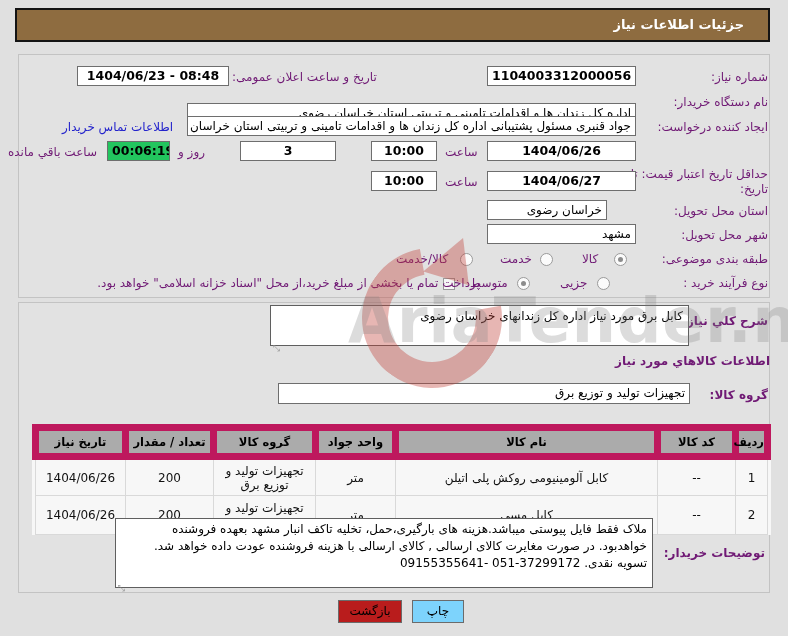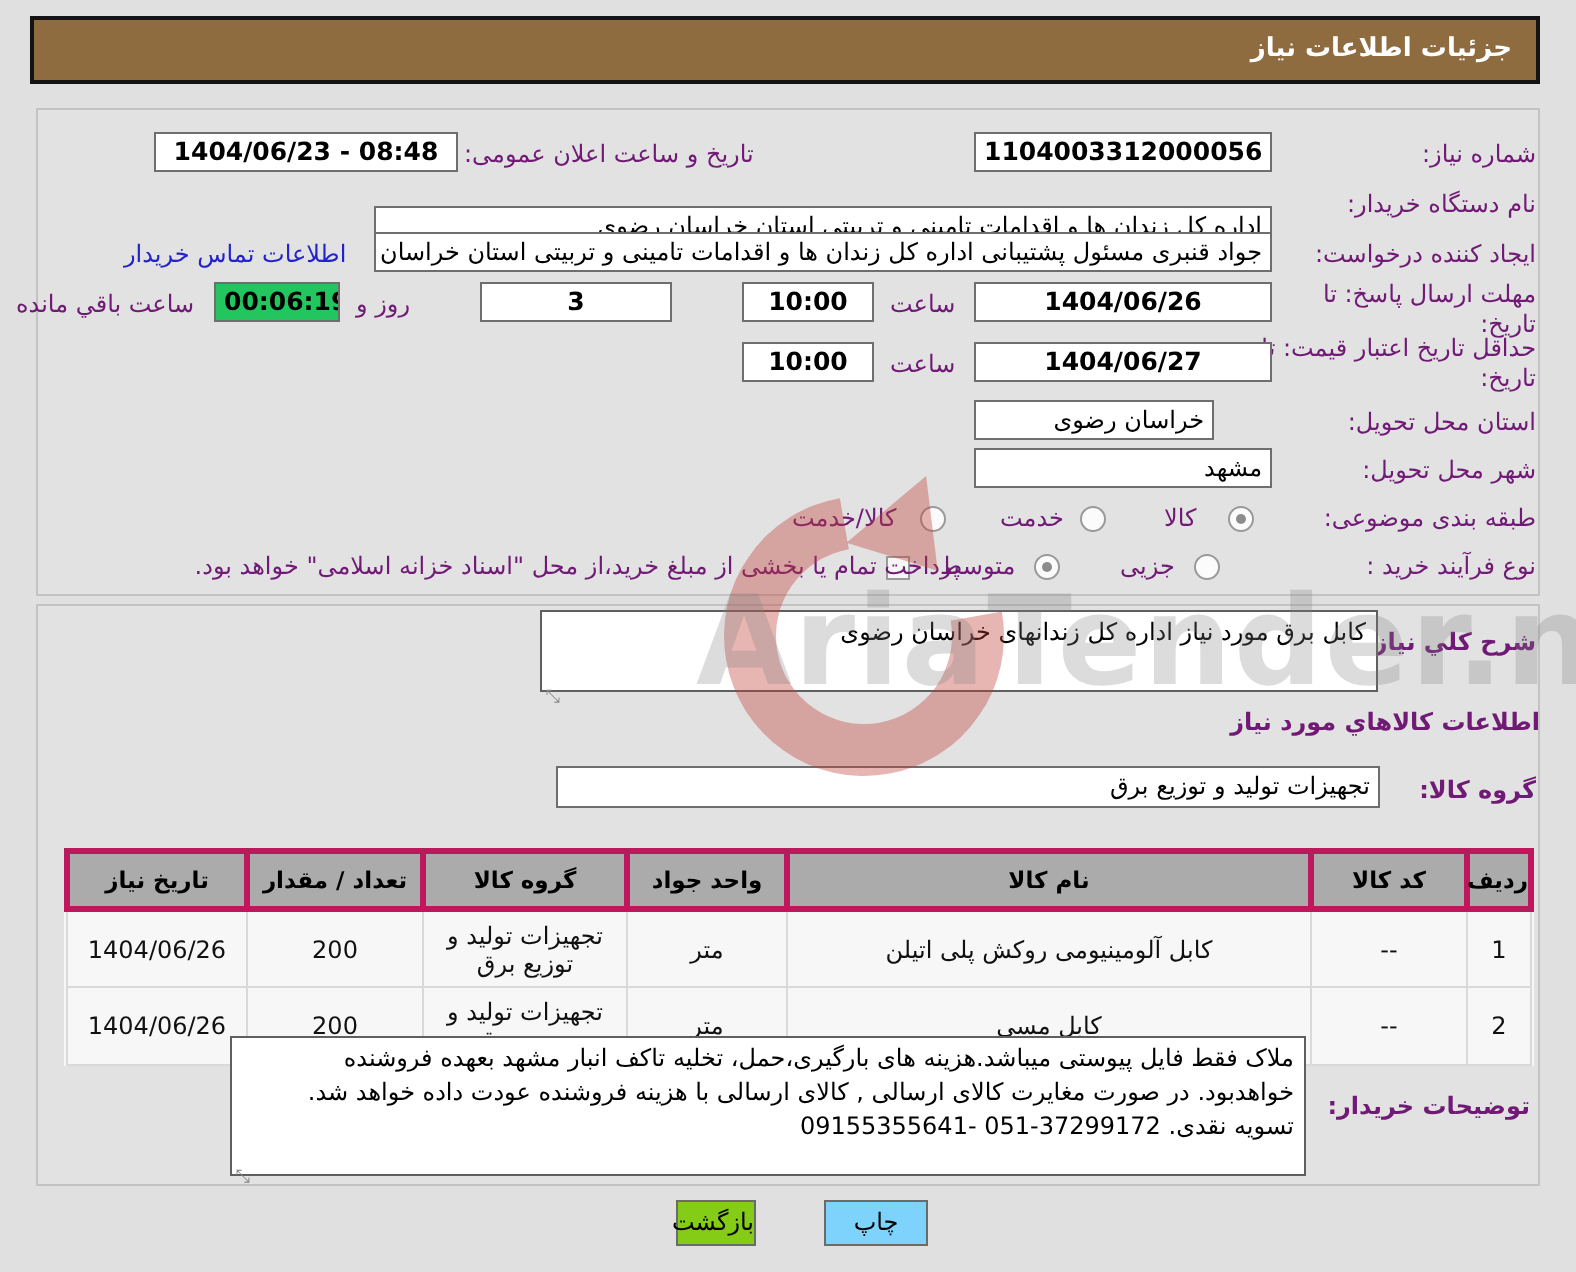--- a/index.html
+++ b/index.html
@@ -2,21 +2,21 @@
 <html dir="rtl" lang="fa"><head>
 <meta charset="utf-8">
 <style>
   * { margin:0; padding:0; box-sizing:border-box; }
   html,body { background:#e0e0e0; }
   body { font-family:"DejaVu Sans", sans-serif; }
   .screen { position:relative; width:788px; height:636px; background:#e0e0e0; overflow:hidden; direction:rtl; }
   .titlebar {
     position:absolute; left:15px; top:8px; width:755px; height:34px;
     background:#8e6c40; border:2px solid #141414; color:#fff;
-    font-size:13px; font-weight:bold; line-height:30px; padding-right:12px; text-align:right;
+    font-size:13px; font-weight:bold; line-height:30px; padding-right:24px; text-align:right;
   }
   .panel { position:absolute; border:1px solid #c3c3c3; background:#e2e2e2; }
   .panel-top    { left:18px; top:54px;  width:752px; height:244px; }
   .panel-bottom { left:18px; top:302px; width:752px; height:291px; }
   .lbl { position:absolute; font-size:12px; color:#701a75; white-space:nowrap; text-align:right; }
   .lbl.wrap { white-space:normal; line-height:15px; }
   .lbl.b { font-weight:bold; }
   .inp {
     position:absolute; background:#fff; border:1px solid #6e6e6e; height:20px;
     font-size:12px; color:#000; padding:0 4px; line-height:18px; overflow:hidden; white-space:nowrap;
@@ -26,27 +26,27 @@
   .inp.yellow { background:#22c55e; }
   .link { position:absolute; font-size:12px; color:#2323cc; white-space:nowrap; cursor:pointer; }
   .radio { position:absolute; width:13px; height:13px; border:1px solid #9a9a9a; border-radius:50%; background:#fbfbfb; }
   .radio.checked::after { content:""; position:absolute; left:3px; top:3px; width:5px; height:5px; border-radius:50%; background:#8c8c8c; }
   .checkbox { position:absolute; width:12px; height:12px; border:1px solid #9a9a9a; background:#f6f6f6; }
   .tarea {
     position:absolute; background:#fff; border:1px solid #5f5f5f; font-family:"DejaVu Sans", sans-serif;
     font-size:12px; color:#000; padding:2px 5px; text-align:right; direction:rtl; resize:none; overflow:hidden; line-height:17px;
   }
   .goods-table { position:absolute; left:32px; top:424px; width:732px; border-collapse:collapse; table-layout:fixed; background:#f7f7f7; border:1px solid #9e9e9e; }
-  .goods-table th { background:#ababab; color:#000; font-size:11.5px; font-weight:bold; height:29px; border:3px solid #be185d; text-align:center; }
+  .goods-table th { background:#ababab; color:#000; font-size:11.5px; font-weight:bold; height:29px; border:7px solid #be185d; text-align:center; }
   .goods-table td { font-size:12px; color:#111; text-align:center; border:1px solid #d9d9d9; height:39px; padding:2px; background:#f7f7f7; }
   .btn {
     position:absolute; height:23px; border:1px solid #6b6b6b; font-family:"DejaVu Sans", sans-serif;
     font-size:12px; color:#000; text-align:center; line-height:21px; cursor:pointer;
   }
-  .btn-back  { left:338px; top:600px; width:40px; background:#84cc16; }
+  .btn-back  { left:338px; top:600px; width:64px; background:#b91c1c; }
   .btn-print { left:412px; top:600px; width:52px; background:#7dd3fc; }
   .wm-text {
     position:absolute; left:348px; top:284px; font-size:62px; font-weight:bold; letter-spacing:1px;
     color:rgba(130,130,130,0.28); direction:ltr; white-space:nowrap; pointer-events:none; z-index:5;
   }
   .wm-shield {
     position:absolute; left:362px; top:248px; width:140px; height:140px; border-radius:50%;
     border:26px solid rgba(193,63,56,0.38); border-top-color:transparent;
     transform:rotate(35deg); pointer-events:none; z-index:5;
   }
@@ -77,21 +77,20 @@
   <div class="lbl" style="top:70px; left:232px;">تاریخ و ساعت اعلان عمومی:</div>
   <div class="inp num" style="left:77px; top:66px; width:152px;">1404/06/23 - 08:48</div>
 
   <div class="lbl" style="top:95px; right:20px;">نام دستگاه خریدار:</div>
   <div class="inp fa" style="left:187px; top:91px; width:449px;margin-top:12px;">اداره کل زندان ها و اقدامات تامینی و تربیتی استان خراسان رضوی</div>
 
   <div class="lbl" style="top:120px; right:20px;">ایجاد کننده درخواست:</div>
   <div class="inp fa" style="left:187px; top:116px; width:449px;">جواد قنبری مسئول پشتیبانی اداره کل زندان ها و اقدامات تامینی و تربیتی استان خراسان رضوی</div>
   <div class="link" style="left:62px; top:120px;">اطلاعات تماس خریدار</div>
 
-  <div class="lbl wrap" style="top:140px; right:20px; width:126px;">مهلت ارسال پاسخ: تا تاریخ:</div>
   <div class="inp num" style="left:487px; top:141px; width:149px;">1404/06/26</div>
   <div class="lbl" style="top:145px; left:445px;">ساعت</div>
   <div class="inp num" style="left:371px; top:141px; width:66px;">10:00</div>
   <div class="inp num" style="left:240px; top:141px; width:96px;">3</div>
   <div class="lbl" style="top:145px; left:178px;">روز و</div>
   <div class="inp num yellow" style="left:107px; top:141px; width:63px;">00:06:19</div>
   <div class="lbl" style="top:145px; left:8px;">ساعت باقي مانده</div>
 
   <div class="lbl wrap" style="top:167px; right:20px; width:150px;">حداقل تاریخ اعتبار قیمت: تا تاریخ:</div>
   <div class="inp num" style="left:487px; top:171px; width:149px;">1404/06/27</div>

